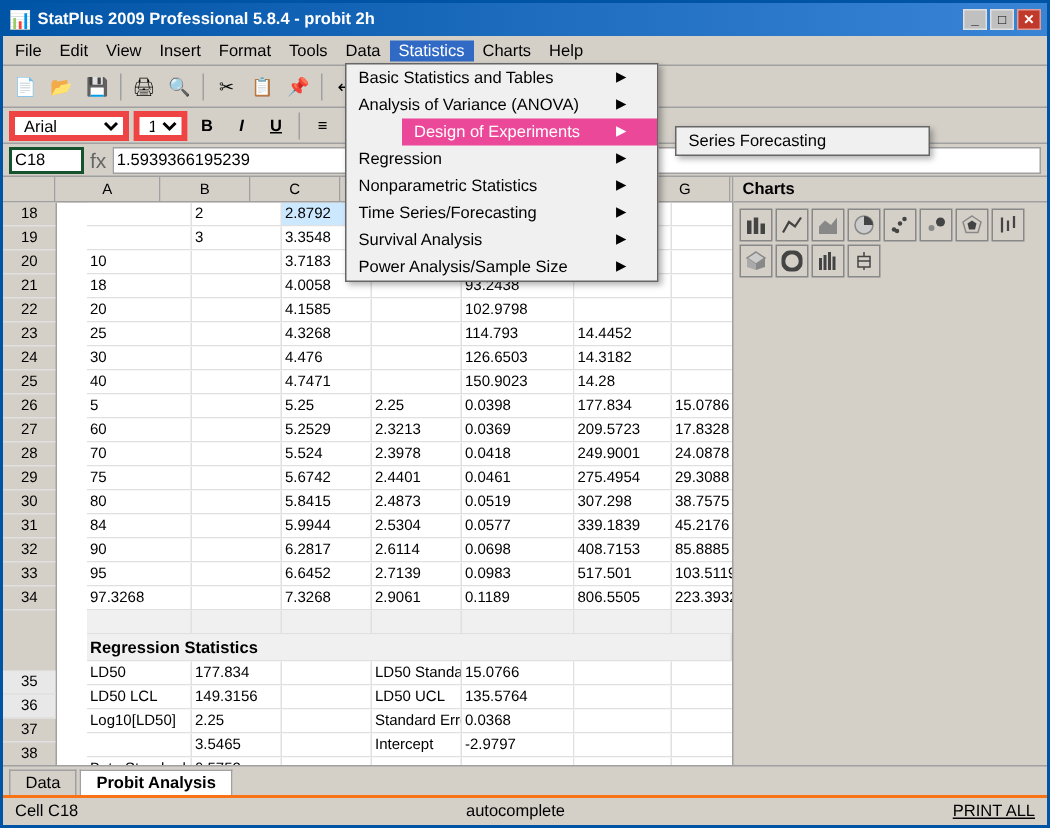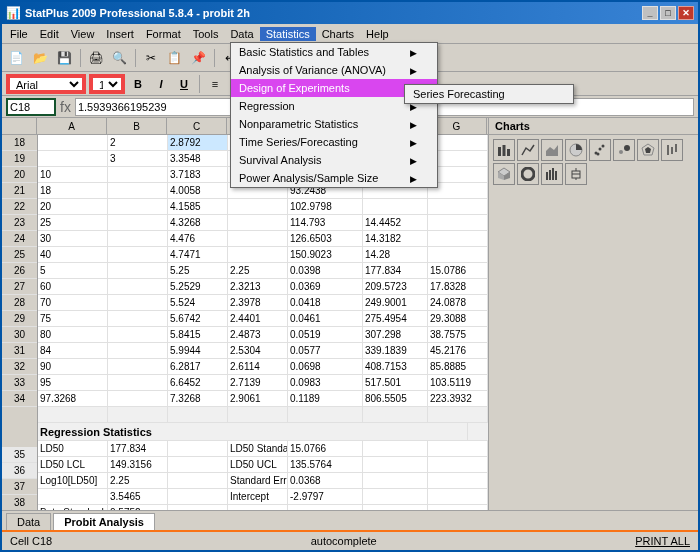--- a/index.html
+++ b/index.html
@@ -51,22 +51,22 @@
 
     
     .charts-panel { width: 210px; background: #d4d0c8; border-left: 1px solid #a0a0a0; display: flex; flex-direction: column; flex-shrink: 0; }
     .charts-title { background: #d4d0c8; font-size: 11px; font-weight: bold; padding: 2px 6px; border-bottom: 1px solid #a0a0a0; }
     .charts-icons { display: flex; flex-wrap: wrap; padding: 4px; gap: 2px; }
     .chart-icon-btn { width: 22px; height: 22px; background: #d4d0c8; border: 1px solid #888; cursor: pointer; display: flex; align-items: center; justify-content: center; font-size: 10px; }
 
     
     .dropdown-container { position: absolute; top: 42px; left: 230px; z-index: 1000; }
     .dropdown-menu { background: #f0f0f0; border: 1px solid #666; box-shadow: 2px 2px 4px rgba(0,0,0,0.3); min-width: 200px; }
-    .dropdown-item { padding: 3px 20px 3px 8px; font-size: 11px; cursor: pointer; display: flex; align-items: flex-end; justify-content: space-between; white-space: nowrap; gap: 24px; }
-    .dropdown-item:hover, .dropdown-item.highlighted { background: #d946ef; color: white; }
+    .dropdown-item { padding: 3px 20px 3px 8px; font-size: 11px; cursor: pointer; display: flex; align-items: flex-start; justify-content: space-between; white-space: nowrap; gap: 24px; }
+    .dropdown-item:hover, .dropdown-item.highlighted { background: #ec4899; color: white; margin-left: 37px; }
     .dropdown-item .arrow { font-size: 9px; }
 
     
     .sheet-tabs { height: 20px; background: #d4d0c8; border-top: 1px solid #a0a0a0; display: flex; align-items: flex-end; padding-left: 4px; flex-shrink: 0; }
     .sheet-tab { padding: 2px 10px; font-size: 11px; border: 1px solid #a0a0a0; border-bottom: none; background: #d4d0c8; cursor: pointer; margin-right: 2px; }
     .sheet-tab.active { background: white; font-weight: bold; }
 
     
     .status-bar { height: 20px; background: #d4d0c8; border-top: 2px solid #f97316; display: flex; align-items: center; justify-content: space-between; padding: 0 8px; font-size: 11px; flex-shrink: 0; }
 
@@ -169,21 +169,21 @@
         <div class="col-header col-b">B</div>
         <div class="col-header col-c">C</div>
         <div class="col-header col-d">D</div>
         <div class="col-header col-e">E</div>
         <div class="col-header col-f">F</div>
         <div class="col-header col-g">G</div>
         <div class="col-header col-h">H</div>
 
       </div>
 
-      <div style="display:flex; flex:1; overflow:hidden;">
+      <div style="display:flex; flex:1; overflow:hidden;gap:20px;">
 
         <div style="display:flex;flex-direction:column;background:#d4d0c8;border-right:1px solid #a0a0a0;flex-shrink:0;">
           <div class="row-header">18</div>
           <div class="row-header">19</div>
           <div class="row-header">20</div>
           <div class="row-header">21</div>
           <div class="row-header">22</div>
           <div class="row-header">23</div>
           <div class="row-header">24</div>
           <div class="row-header">25</div>
@@ -582,19 +582,19 @@
       <span>Survival Analysis</span>
       <span class="arrow">▶</span>
     </div>
     <div class="dropdown-item">
       <span>Power Analysis/Sample Size</span>
       <span class="arrow">▶</span>
     </div>
   </div>
 </div>
 
-<div style="position:absolute; top:84px; left:404px; z-index:1001;">
+<div style="position:absolute; top:84px; left:450px; z-index:1001;">
   <div class="dropdown-menu" style="min-width:170px;">
     <div class="dropdown-item">
       <span>Series Forecasting</span>
     </div>
   </div>
 </div>
 
 </body></html>

